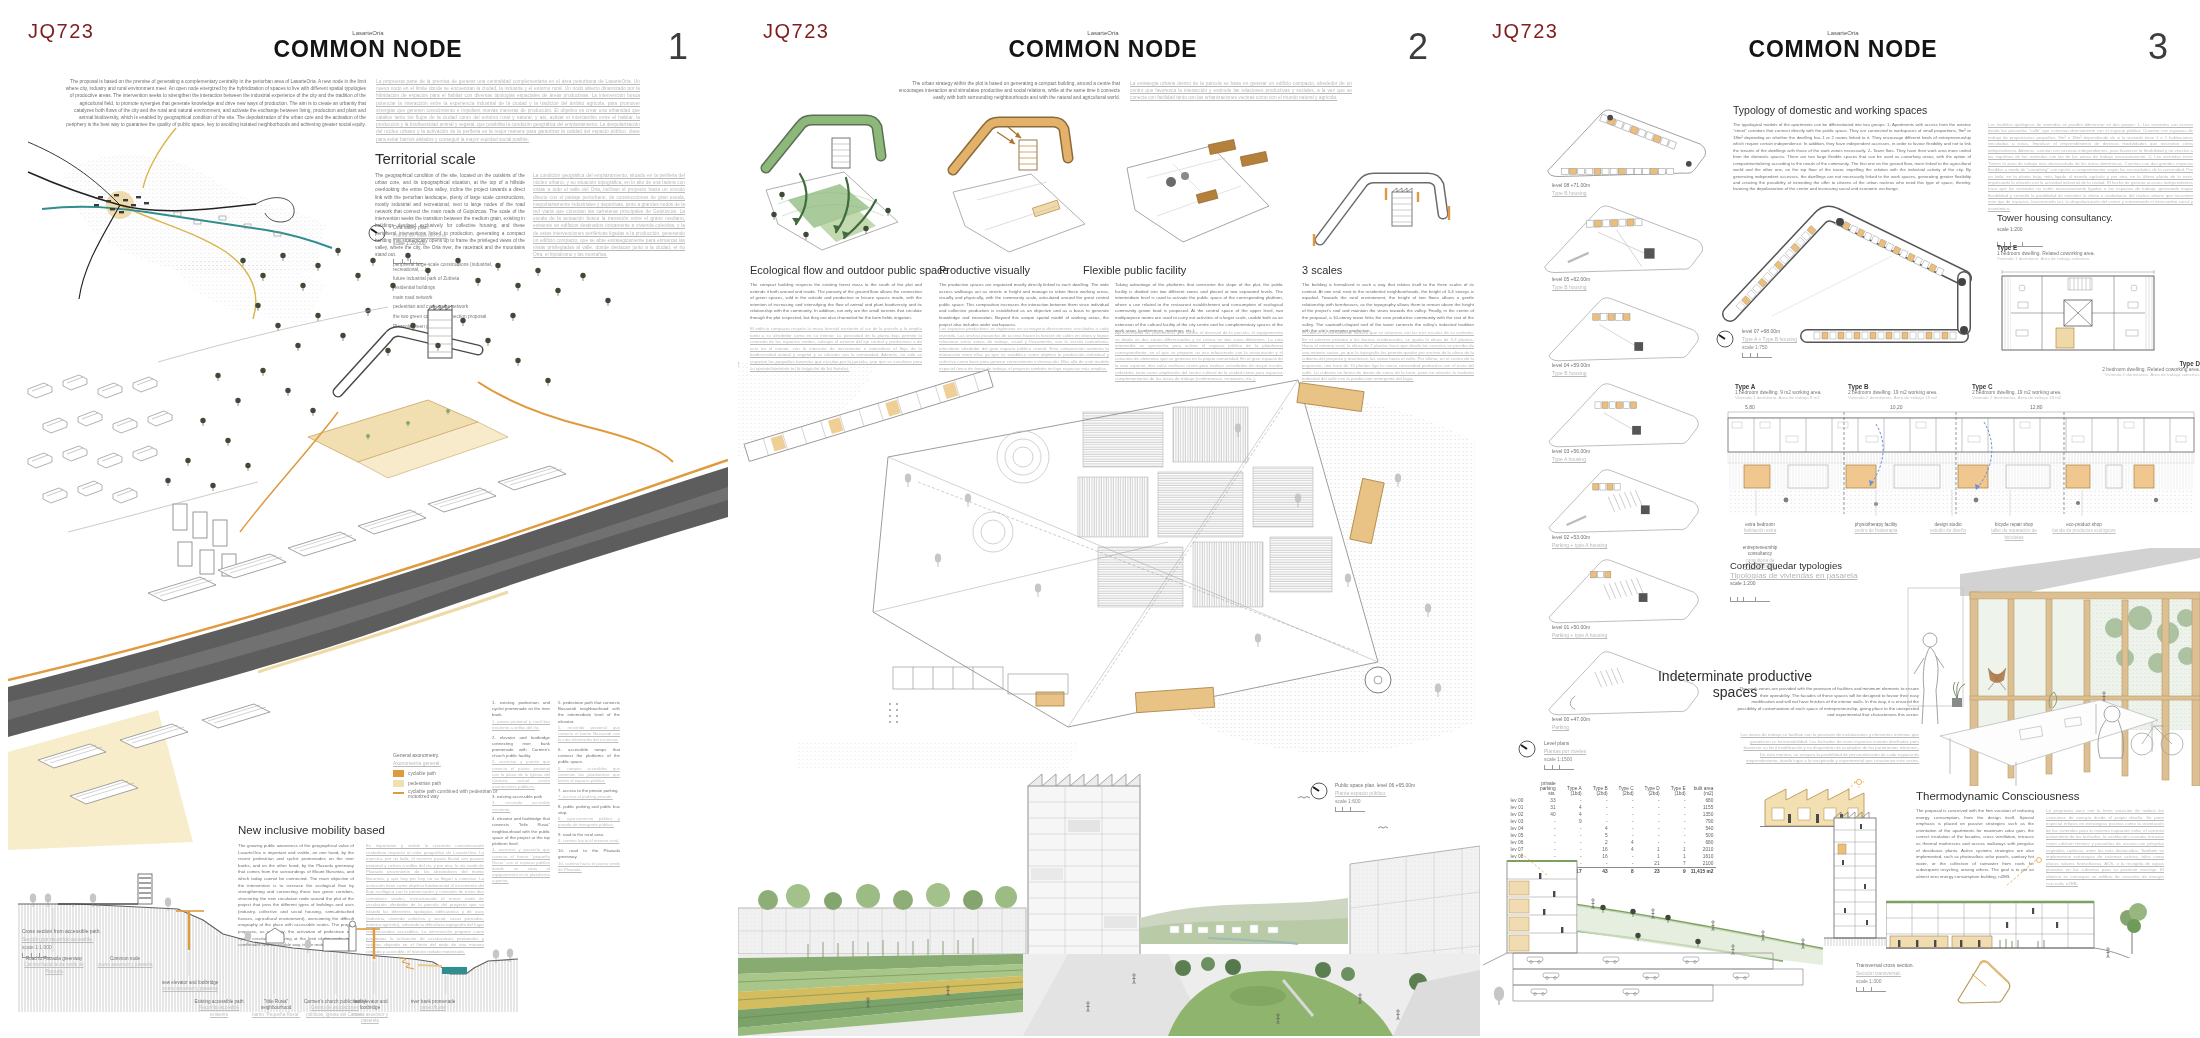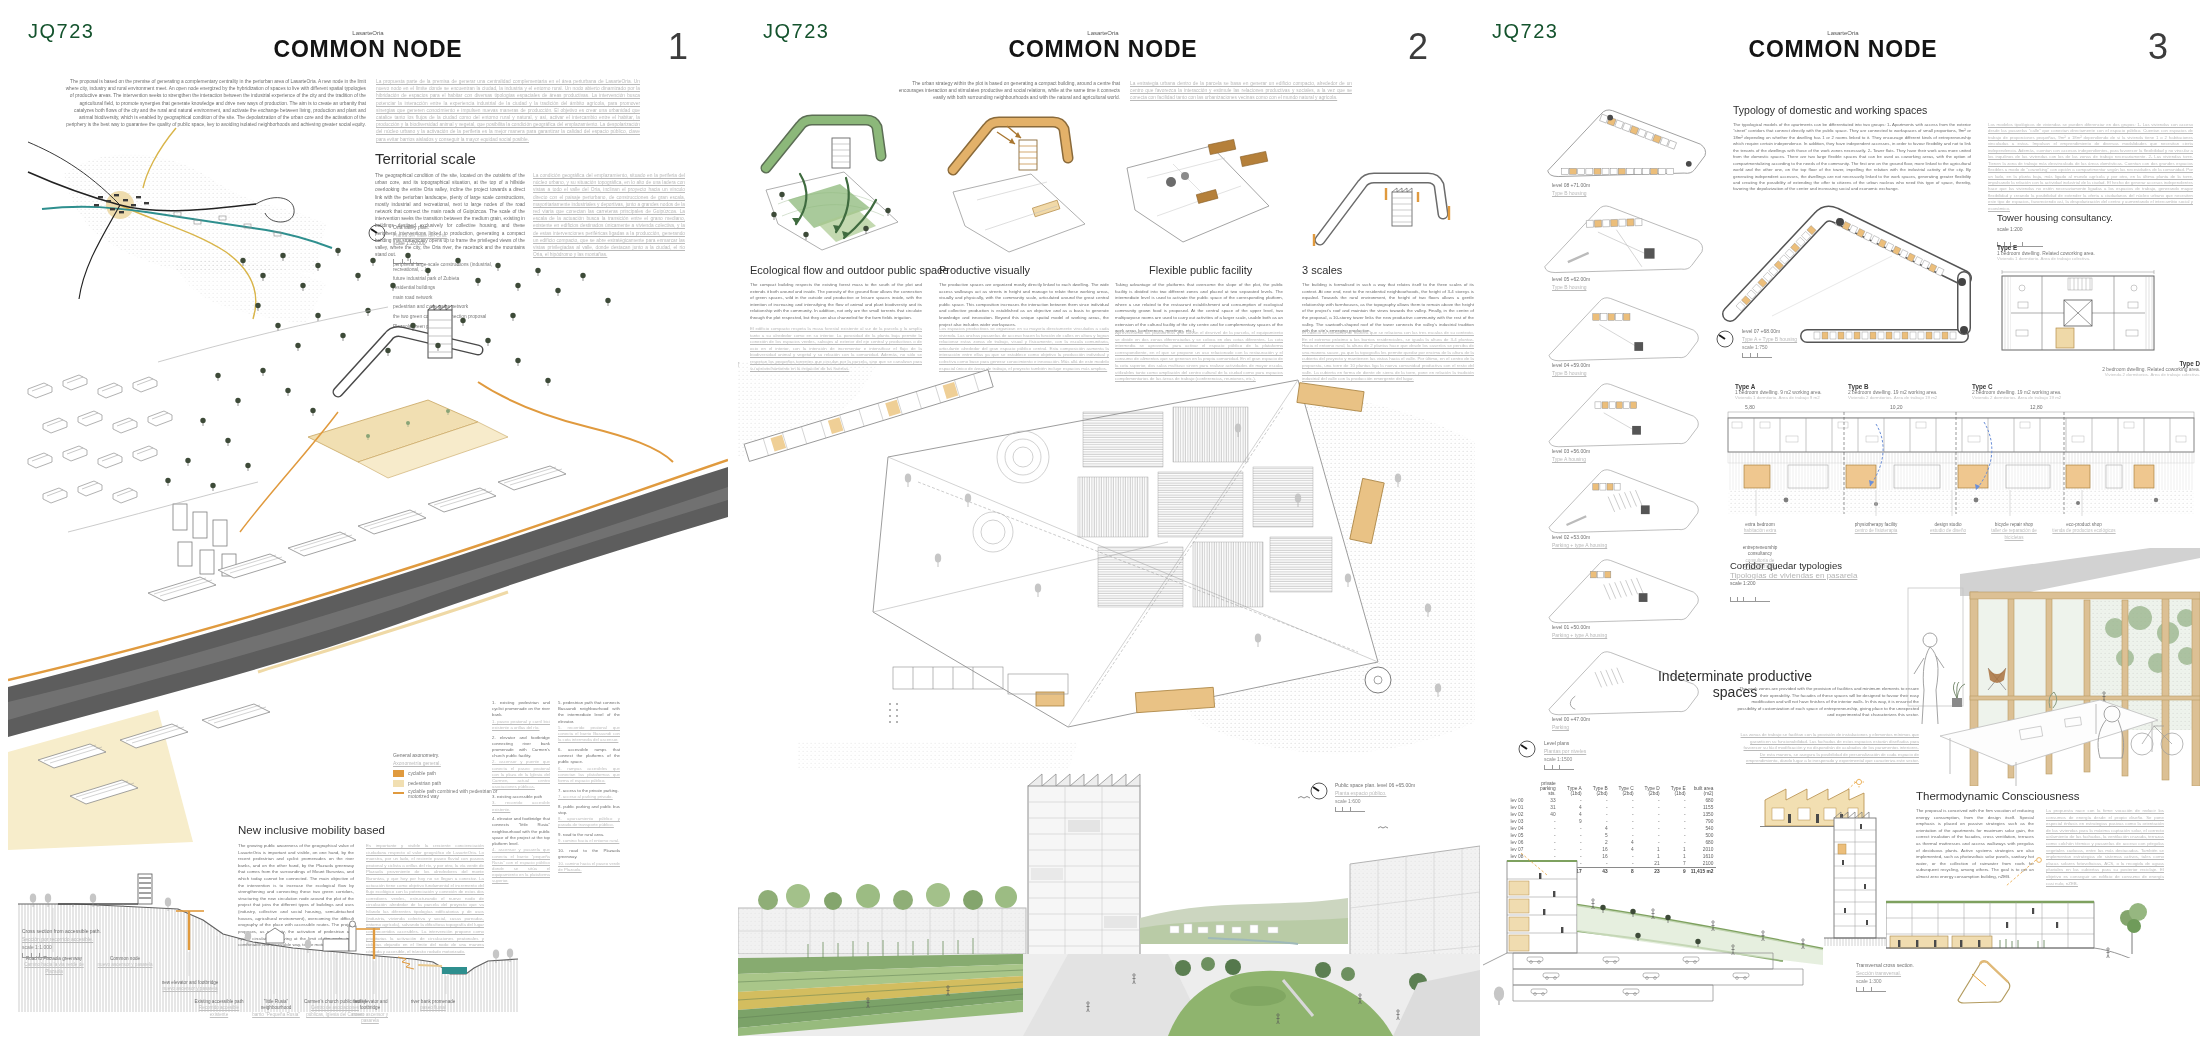--- a/index.html
+++ b/index.html
@@ -1,20 +1,20 @@
 <!DOCTYPE html>
 <html><head>
 <meta charset="utf-8">
 <style>
   * { margin:0; padding:0; box-sizing:border-box; }
   html,body { background:#fff; }
   body { font-family:"Liberation Sans", sans-serif; color:#333; }
   .poster { position:relative; width:2200px; height:1038px; background:#fff; overflow:hidden; }
   .abs { position:absolute; }
-  .panel-code { font-size:20px; letter-spacing:1.5px; color:#14532d; font-weight:400; }
+  .panel-code { font-size:20px; letter-spacing:1.5px; color:#7f1d1d; font-weight:400; }
   .panel-sub { font-size:6px; color:#555; text-align:center; }
   .panel-title { font-size:23px; font-weight:700; letter-spacing:.8px; color:#141414; text-align:center; white-space:nowrap; }
   .panel-num { font-size:36px; color:#3c3c3c; font-weight:400; }
   .h-sec { font-weight:400; color:#2e2e2e; }
   .para { font-size:4.8px; line-height:1.5; text-align:justify; }
   .en { color:#6f6f6f; }
   .es { color:#b9b9b9;text-decoration:underline; }
   .alignR { text-align:right; }
   .cap { font-size:5px; line-height:1.55; color:#6f6f6f; }
   .cap .es { display:block; }
@@ -537,21 +537,21 @@
           <path d="M34,58 L112,38"></path>
           <path d="M44,96 L128,66"></path>
           <path d="M60,44 L96,80"></path>
         </g>
       <rect x="96" y="22" width="26" height="10" fill="#B5803A" stroke="#8a6028" stroke-width="0.6" transform="rotate(-12 109 27)"></rect>
       <rect x="128" y="34" width="26" height="10" fill="#B5803A" stroke="#8a6028" stroke-width="0.6" transform="rotate(-12 141 39)"></rect>
       <rect x="84" y="72" width="20" height="9" fill="#B5803A" stroke="#8a6028" stroke-width="0.6" transform="rotate(-15 94 76)"></rect>
       <circle cx="58" cy="62" r="5" fill="#6b6b6b"></circle>
         <circle cx="72" cy="56" r="4" fill="#8a8a8a"></circle>
     </svg>
-    <div class="abs h-sec" style="left:1149px;top:264px;font-size:11px">Flexible public facility</div>
+    <div class="abs h-sec" style="left:1083px;top:264px;font-size:11px">Flexible public facility</div>
     <div class="abs para en" style="left:1115px;top:282px;width:168px;font-size:4.4px">Taking advantage of the platforms that overcome the slope of the plot, the public facility is divided into two different zones and placed at two separated levels. The intermediate level is used to activate the public space of the corresponding platform, where a use related to the restaurant establishment and consumption of ecological community grown food is proposed. At the central space of the upper level, two multipurpose rooms are used to carry out activities of a larger scale, usable both as an extension of the cultural facility of the city centre and for complementary spaces of the work areas (conferences, meetings, etc.).</div>
     <div class="abs para es" style="left:1115px;top:330px;width:168px;font-size:4.4px">Aprovechando las plataformas que salvan el desnivel de la parcela, el equipamiento se divide en dos zonas diferenciadas y se coloca en dos cotas diferentes. La cota intermedia se aprovecha para activar el espacio público de la plataforma correspondiente, en el que se propone un uso relacionado con la restauración y el consumo de alimentos que se generan en la propia comunidad. En el gran espacio de la cota superior, dos salas multiuso sirven para realizar actividades de mayor escala, utilizables tanto como ampliación del centro cultural de la ciudad como para espacios complementarios de las áreas de trabajo (conferencias, reuniones, etc.).</div>
 
     <svg class="abs" style="left:1300px;top:140px" width="175" height="122" viewBox="0 0 175 122">
       <path d="M20,100 L62,44 Q66,38 74,38 L128,38 Q136,38 139,45 L143,74" fill="none" stroke="#6b6b6b" stroke-width="11" stroke-linecap="round" stroke-linejoin="round"></path>
       <path d="M20,100 L62,44 Q66,38 74,38 L128,38 Q136,38 139,45 L143,74" fill="none" stroke="#fff" stroke-width="8" stroke-linecap="round" stroke-linejoin="round"></path>
       <rect x="92" y="52" width="20" height="34" fill="#fff" stroke="#6b6b6b" stroke-width="0.9"></rect>
       <g stroke="#9a9a9a" stroke-width="0.5">
           <line x1="92" y1="58" x2="112" y2="58"></line>
           <line x1="92" y1="64" x2="112" y2="64"></line>

